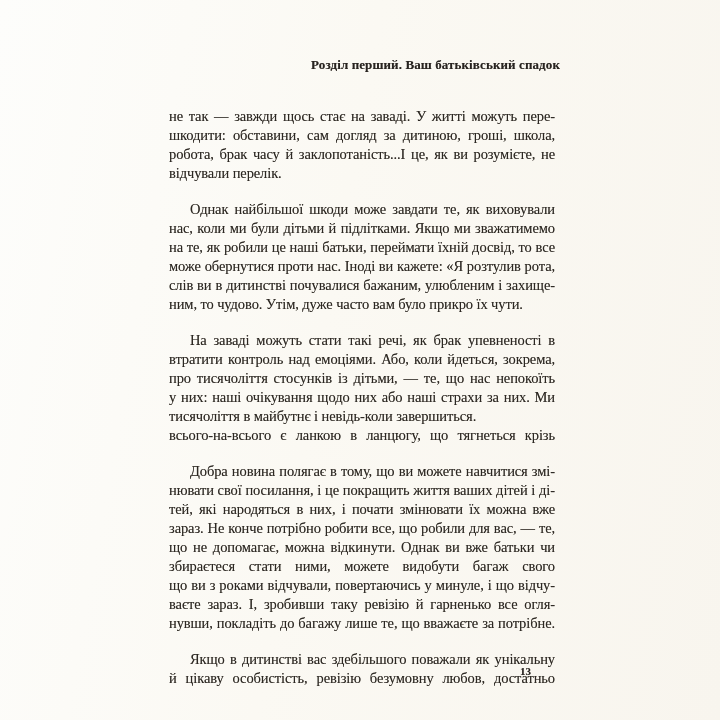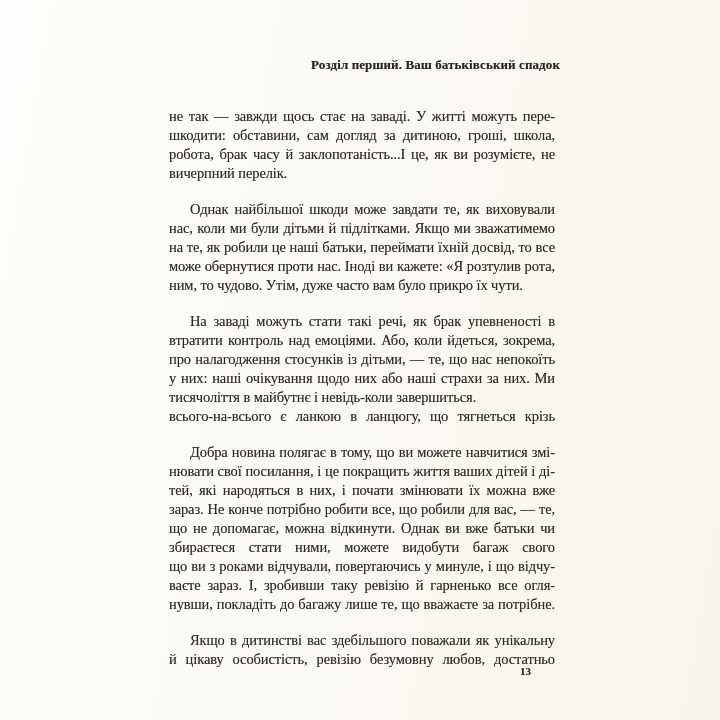--- a/index.html
+++ b/index.html
@@ -72,33 +72,34 @@
 <body>
 
 <div class="page" style="color: rgb(44, 40, 35);">
   <div class="running-header">Розділ перший. Ваш батьківський спадок</div>
 
   <div class="text-block">
       <div class="paragraph">
         <div class="line">не так — завжди щось стає на заваді. У житті можуть пере-</div>
         <div class="line">шкодити: обставини, сам догляд за дитиною, гроші, школа,</div>
         <div class="line">робота, брак часу й заклопотаність...І це, як ви розумієте, не</div>
-        <div class="line end">вичерпний перелік.</div>
+        <div class="line end">відчували перелік.</div>
       </div>
       <div class="paragraph">
         <div class="line indent">Однак найбільшої шкоди може завдати те, як виховували</div>
         <div class="line">нас, коли ми були дітьми й підлітками. Якщо ми зважатимемо</div>
         <div class="line">на те, як робили це наші батьки, переймати їхній досвід, то все</div>
         <div class="line">може обернутися проти нас. Іноді ви кажете: «Я розтулив рота,</div>
+        <div class="line">слів ви в дитинстві почувалися бажаним, улюбленим і захище-</div>
         <div class="line end">ним, то чудово. Утім, дуже часто вам було прикро їх чути.</div>
       </div>
       <div class="paragraph">
         <div class="line indent">На заваді можуть стати такі речі, як брак упевненості в собі,</div>
         <div class="line">втратити контроль над емоціями. Або, коли йдеться, зокрема,</div>
-        <div class="line">про налагодження стосунків із дітьми, — те, що нас непокоїть</div>
+        <div class="line">про тисячоліття стосунків із дітьми, — те, що нас непокоїть</div>
         <div class="line">у них: наші очікування щодо них або наші страхи за них. Ми</div>
         <div class="line end">тисячоліття в майбутнє і невідь-коли завершиться.</div>
         <div class="line">всього-на-всього є ланкою в ланцюгу, що тягнеться крізь</div>
       </div>
       <div class="paragraph">
         <div class="line indent">Добра новина полягає в тому, що ви можете навчитися змі-</div>
         <div class="line">нювати свої посилання, і це покращить життя ваших дітей і ді-</div>
         <div class="line">тей, які народяться в них, і почати змінювати їх можна вже</div>
         <div class="line">зараз. Не конче потрібно робити все, що робили для вас, — те,</div>
         <div class="line">що не допомагає, можна відкинути. Однак ви вже батьки чи</div>

